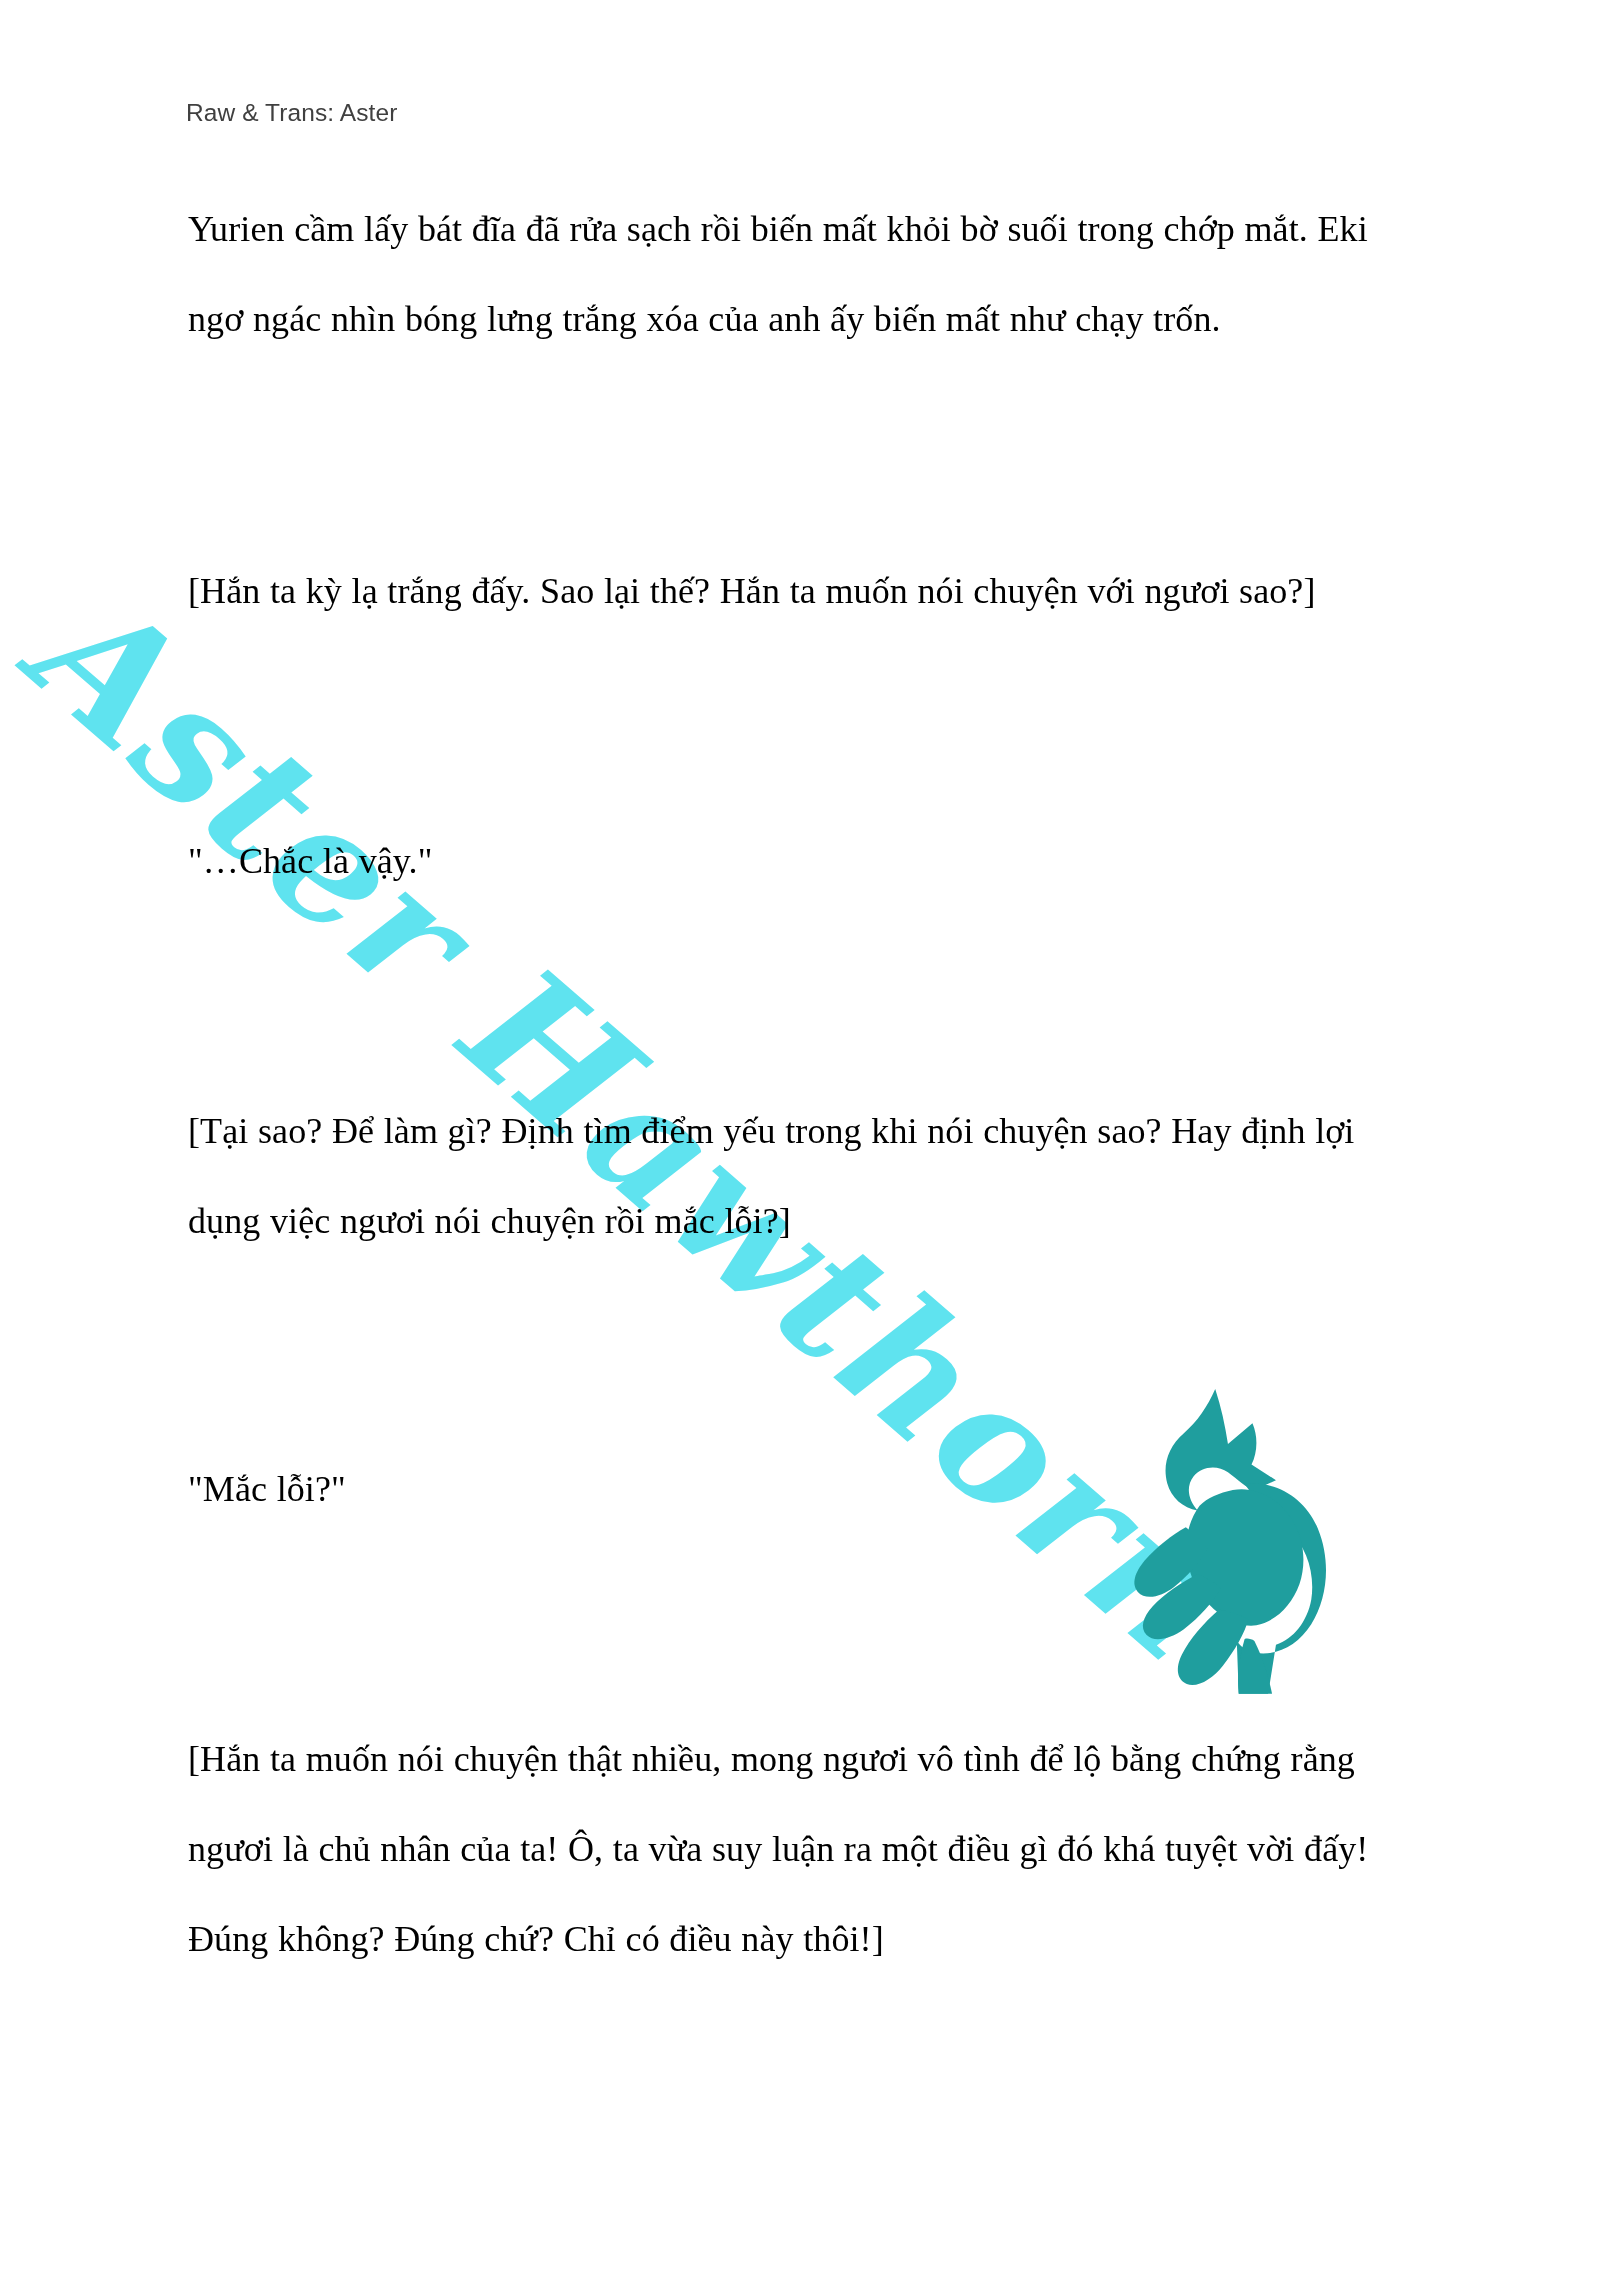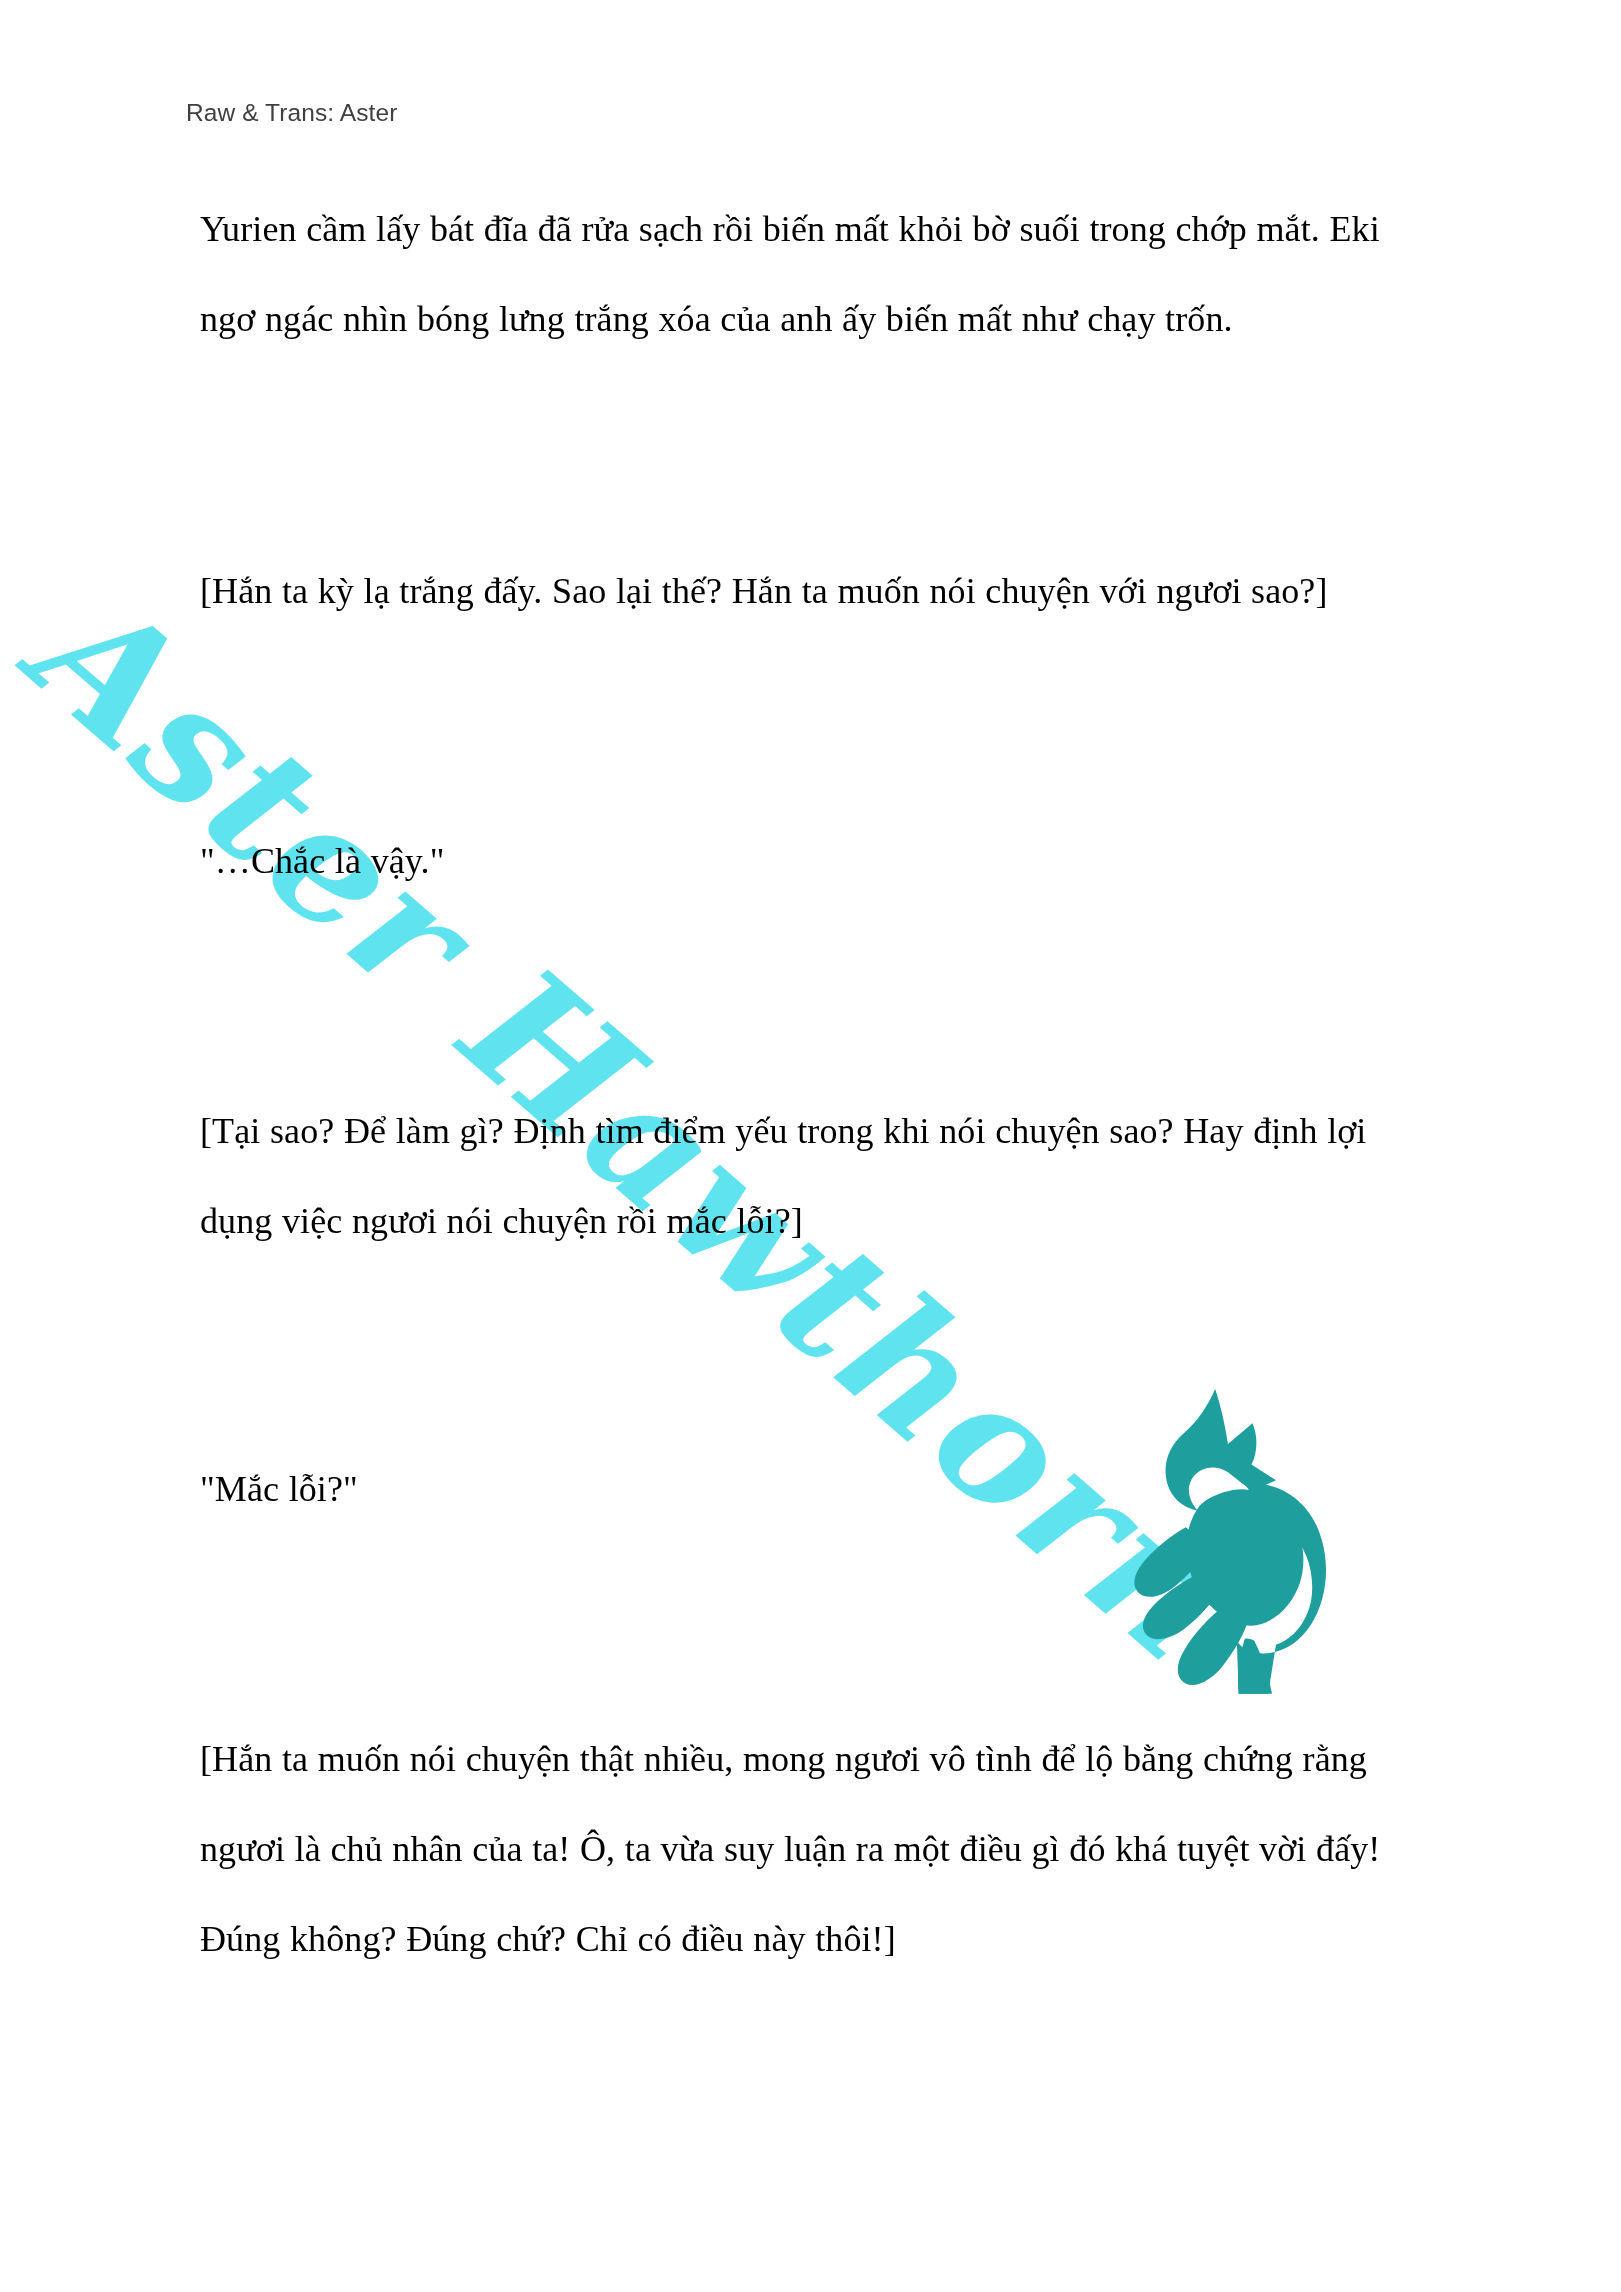--- a/index.html
+++ b/index.html
@@ -34,21 +34,21 @@
     line-height: 1;
     color: #404040;
     letter-spacing: 0.1px;
     white-space: nowrap;
   }
 
   
   .body-column {
     position: absolute;
     top: 184px;
-    left: 200px;
+    left: 188px;
     width: 1243px;
     z-index: 3;
   }
 
   .para {
     font-size: 36px;
     line-height: 90px;
     color: #000000;
     margin: 0;
     text-align: left;

